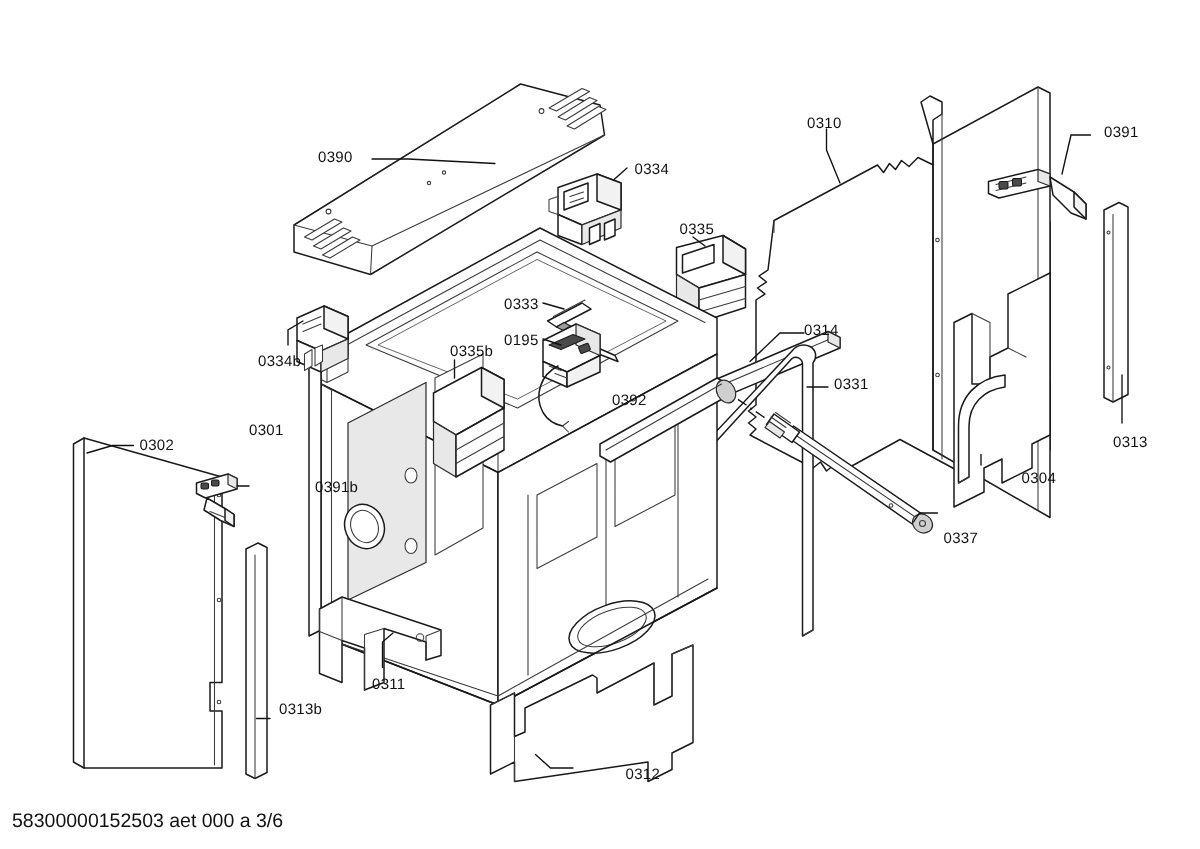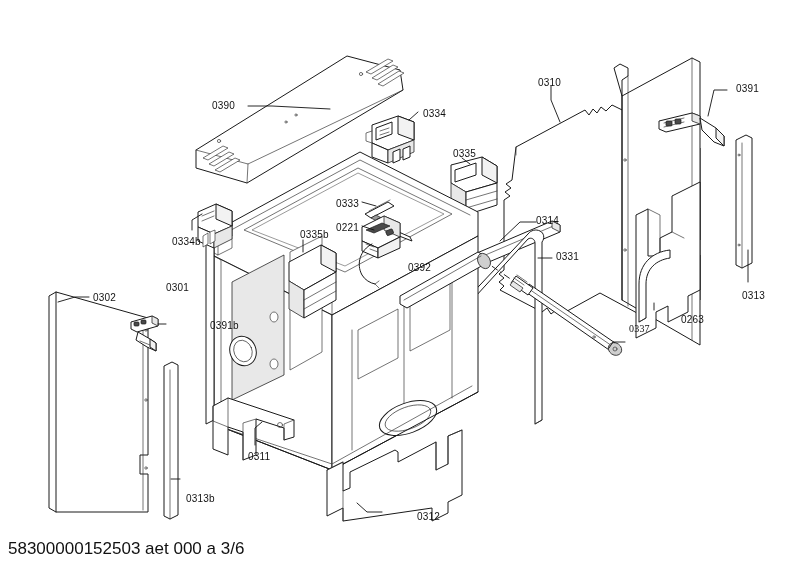--- a/index.html
+++ b/index.html
@@ -18,21 +18,21 @@
     font-family:"Liberation Sans", sans-serif;
     font-size:10px;
     letter-spacing:0.2px;
     color:#111;
     white-space:nowrap;
     line-height:12px;
   }
   #footer{
     position:absolute;
     left:8px; top:539px;
-    font-size:17px;
+    font-size:13px;
     font-family:"Liberation Sans", sans-serif;
     color:#111;
     white-space:nowrap;
   }
   svg{shape-rendering:geometricPrecision;}
   .ln{fill:none;stroke:#1a1a1a;stroke-width:1;stroke-linejoin:round;stroke-linecap:round;}
   .ln-t{fill:none;stroke:#3a3a3a;stroke-width:0.7;stroke-linejoin:round;stroke-linecap:round;}
   .ln-h{fill:none;stroke:#555;stroke-width:0.6;}
   .fw{fill:#ffffff;stroke:#1a1a1a;stroke-width:1;stroke-linejoin:round;}
   .fw-t{fill:#ffffff;stroke:#3a3a3a;stroke-width:0.7;stroke-linejoin:round;}
@@ -340,31 +340,31 @@
     <path class="leader" d="M382,512 L367,512 L357,503"></path>
 
   </svg>
 
   <span class="lbl" style="left:212px;top:100px;">0390</span>
   <span class="lbl" style="left:423px;top:108px;">0334</span>
   <span class="lbl" style="left:453px;top:148px;">0335</span>
   <span class="lbl" style="left:538px;top:77px;">0310</span>
   <span class="lbl" style="left:736px;top:83px;">0391</span>
   <span class="lbl" style="left:336px;top:198px;">0333</span>
-  <span class="lbl" style="left:336px;top:222px;">0221</span>
+  <span class="lbl" style="left:336px;top:222px;">0195</span>
   <span class="lbl" style="left:536px;top:215px;">0314</span>
   <span class="lbl" style="left:172px;top:236px;">0334b</span>
   <span class="lbl" style="left:300px;top:229px;">0335b</span>
   <span class="lbl" style="left:556px;top:251px;">0331</span>
   <span class="lbl" style="left:408px;top:262px;text-align:right;">0392</span>
   <span class="lbl" style="left:93px;top:292px;">0302</span>
   <span class="lbl" style="left:166px;top:282px;">0301</span>
   <span class="lbl" style="left:742px;top:290px;">0313</span>
-  <span class="lbl" style="left:681px;top:314px;">0263</span>
+  <span class="lbl" style="left:681px;top:314px;">0304</span>
   <span class="lbl" style="left:170px;top:320px;margin-left:40px;">0391b</span>
-  <span class="lbl" style="left:629px;top:323px;font-family:Liberation Serif, serif;">0337</span>
+  <span class="lbl" style="left:629px;top:354px;">0337</span>
   <span class="lbl" style="left:248px;top:451px;">0311</span>
-  <span class="lbl" style="left:186px;top:493px;">0313b</span>
+  <span class="lbl" style="left:186px;top:468px;">0313b</span>
   <span class="lbl" style="left:393px;top:511px;padding-left:24px;">0312</span>
 
   <div id="footer">58300000152503 aet 000 a 3/6</div>
 
 </div>
 
 </body></html>

